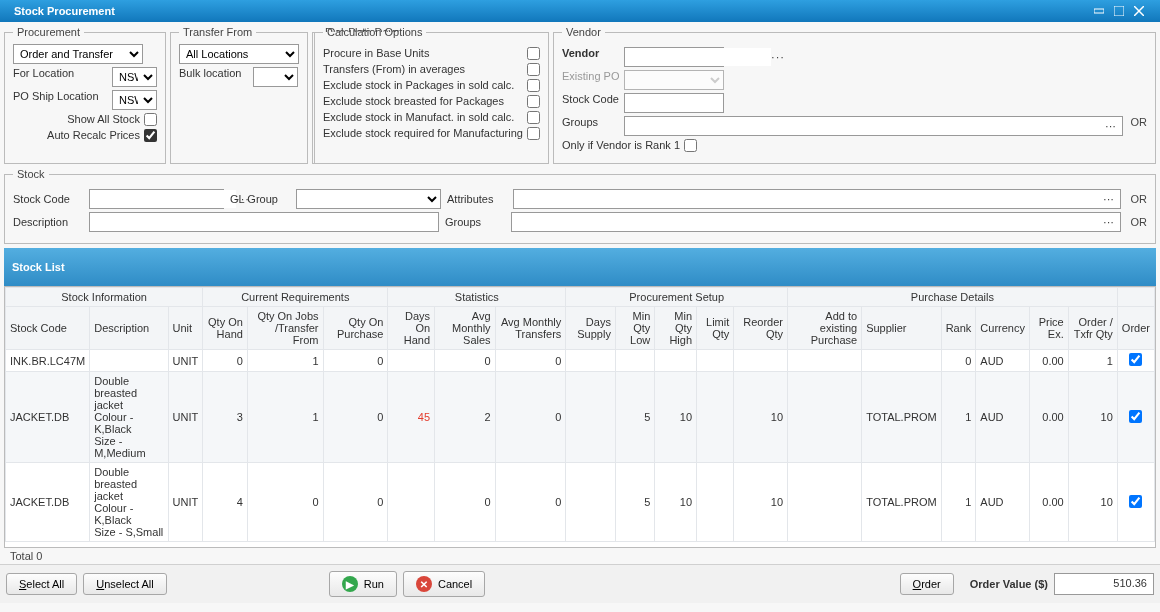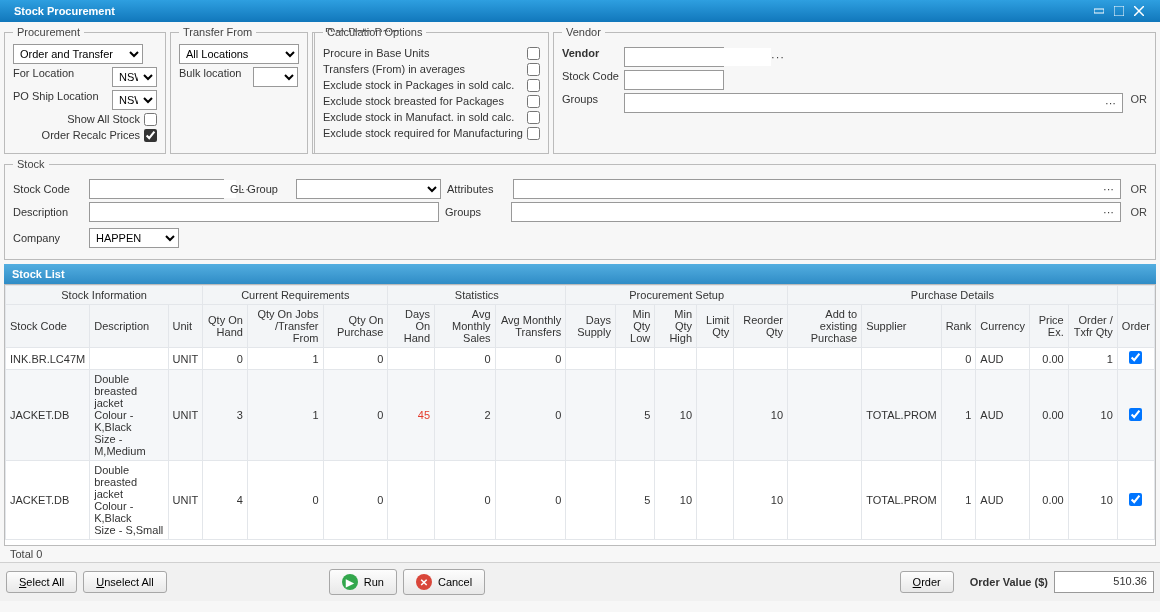--- a/index.html
+++ b/index.html
@@ -26,21 +26,21 @@
   .stockfs .frow{display:flex;align-items:center;margin:3px 0;gap:6px;}
   .stockfs .frow .lab{width:70px;}
   .stockfs .frow .lab2{width:60px;text-align:left;}
   .lookup{display:flex;align-items:center;border:1px solid #999;background:#fff;height:20px;}
   .lookup input{border:none;flex:1;height:18px;outline:none;}
   .lookup .dots{width:18px;text-align:center;cursor:pointer;line-height:12px;letter-spacing:1px;}
   .attrbox{flex:1;display:flex;border:1px solid #999;background:#fff;height:20px;align-items:center;}
   .attrbox .dots{width:22px;text-align:center;cursor:pointer;}
   .orlbl{margin-left:4px;color:#444;}
   
-  .stocklist-hdr{background:linear-gradient(#53aee0,#2f8cc6);color:#fff;font-weight:bold;padding:4px 8px;margin:2px 4px 0 4px;}
+  .stocklist-hdr{background:linear-gradient(#53aee0,#2f8cc6);color:#fff;font-weight:bold;padding:13px 8px;margin:2px 4px 0 4px;}
   .gridwrap{margin:0 4px;border:1px solid #bbb;background:#fff;height:262px;overflow:hidden;position:relative;}
   table{border-collapse:collapse;width:100%;}
   th,td{border:1px solid #e3e6ea;padding:3px 4px;text-align:right;font-weight:normal;vertical-align:middle;}
   th{background:#f3f5f7;}
   th.l,td.l{text-align:left;}
   th.c,td.c{text-align:center;}
   tbody tr:nth-child(even){background:#f5f7f9;}
   .red{color:#e43c2d;}
   
   .bottom{display:flex;align-items:center;gap:6px;padding:6px 6px;background:#f1f1f1;border-top:1px solid #d0d0d0;}
@@ -90,21 +90,21 @@
       </label>
     <label class="row">
         <span class="lab" style="width:95px">PO Ship Location</span>
         <select style="width:45px"><option>NSW</option></select>
       </label>
     <label class="row" style="justify-content:flex-end">
         <span class="lab">Show All Stock</span>
         <input type="checkbox" style="">
       </label>
     <label class="row" style="justify-content:flex-end">
-        <span class="lab">Order Recalc Prices</span>
+        <span class="lab">Auto Recalc Prices</span>
         <input type="checkbox" checked="" style="accent-color: rgb(51, 51, 51);">
       </label>
   </fieldset>
 
   <div style="display:flex;flex-direction:row;gap:4px;width:140px">
     <fieldset>
       <legend>Transfer From</legend>
       <select style="width:120px"><option>All Locations</option></select>
       <label class="row">
           <span class="lab" style="width:70px">Bulk location</span>
@@ -169,30 +169,38 @@
   <fieldset style="flex:1">
     <legend>Vendor</legend>
     <label class="row">
         <span class="lab" style="width:58px;font-weight:bold">Vendor</span>
       <span class="lookup" style="width:100px">
           <input type="text" style="">
           <span class="dots">···</span>
         </span>
       </label>
     <label class="row">
+        <span class="lab" style="width:58px;color:#999">Existing PO</span>
+        <select style="width:100px;color:#bbb" disabled=""><option></option></select>
+      </label>
+    <label class="row">
         <span class="lab" style="width:58px">Stock Code</span>
         <input type="text" style="width: 100px;">
       </label>
     <label class="row">
         <span class="lab" style="width:58px">Groups</span>
       <span class="attrbox">
           <input type="text" style="border: none; flex: 1 1 0%; height: 18px;">
           <span class="dots">···</span>
         </span>
         <span class="orlbl">OR</span>
+      </label>
+    <label class="row">
+        <span class="lab">Only if Vendor is Rank 1</span>
+        <input type="checkbox" style="">
       </label>
   </fieldset>
 </div>
 
 <fieldset class="stockfs">
   <legend>Stock</legend>
   <div class="frow">
     <span class="lab">Stock Code</span>
     <span class="lookup" style="width:135px">
         <input type="text" style="">
@@ -210,24 +218,20 @@
   <div class="frow">
     <span class="lab">Description</span>
     <input type="text" style="width: 350px;">
     <span class="lab2">Groups</span>
     <span class="attrbox">
         <input type="text" style="border: none; flex: 1 1 0%; height: 18px;">
         <span class="dots">···</span>
       </span>
       <span class="orlbl">OR</span>
   </div>
-  <div class="frow" style="margin-top:6px">
-    <span class="lab">Company</span>
-    <select style="width:90px"><option>HAPPEN</option></select>
-  </div>
 </fieldset>
 
 <div class="stocklist-hdr">Stock List</div>
 
 <div class="gridwrap">
   <table>
     <thead>
       <tr id="group-row">
           <th colspan="3" class="c">Stock Information</th>
           <th colspan="3" class="c">Current Requirements</th>

